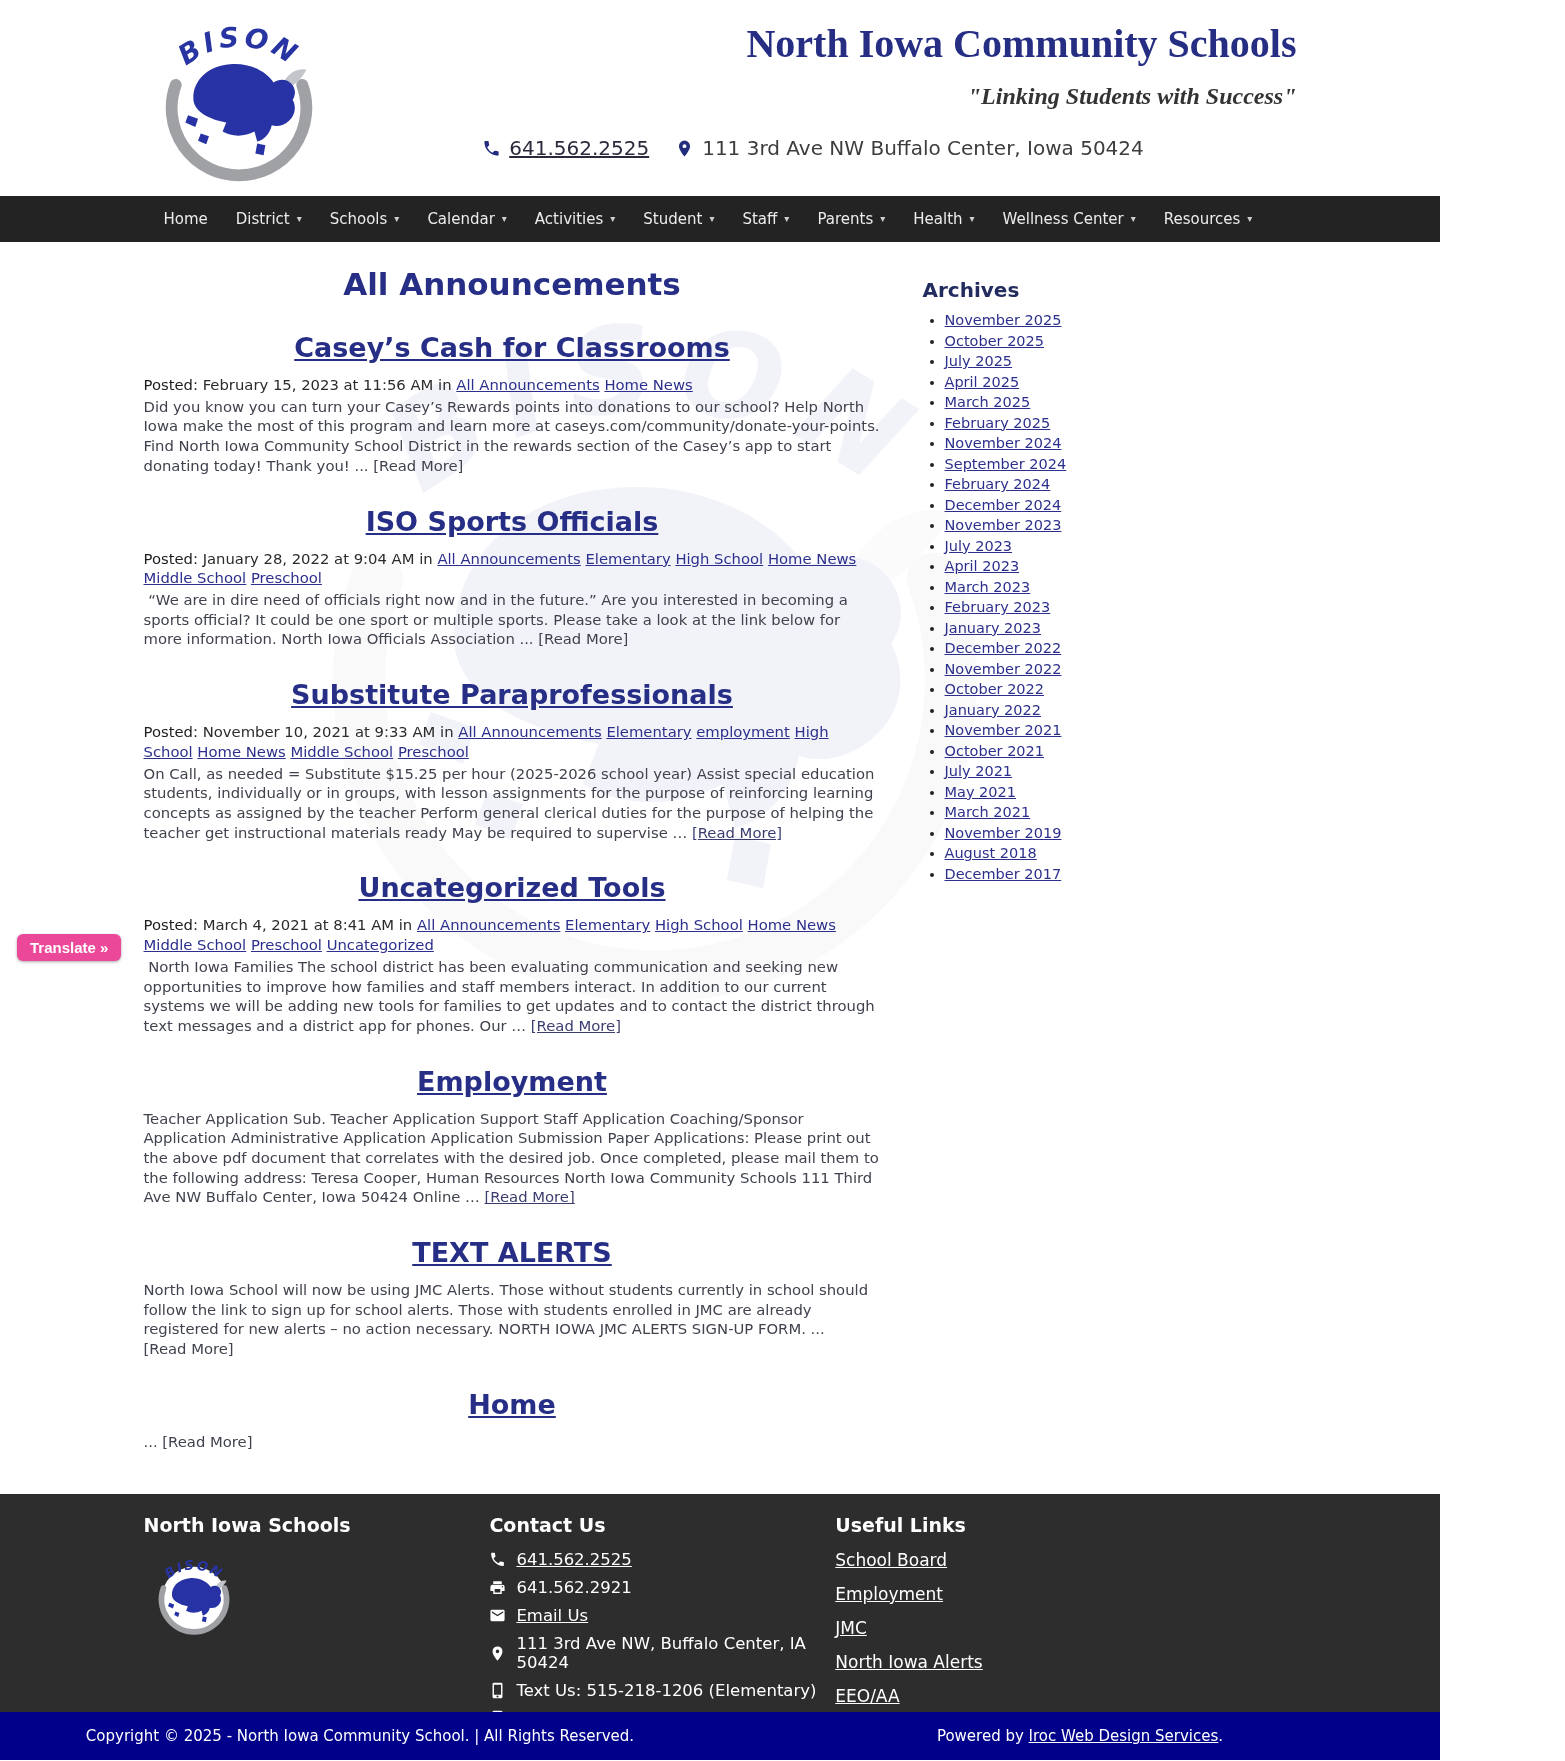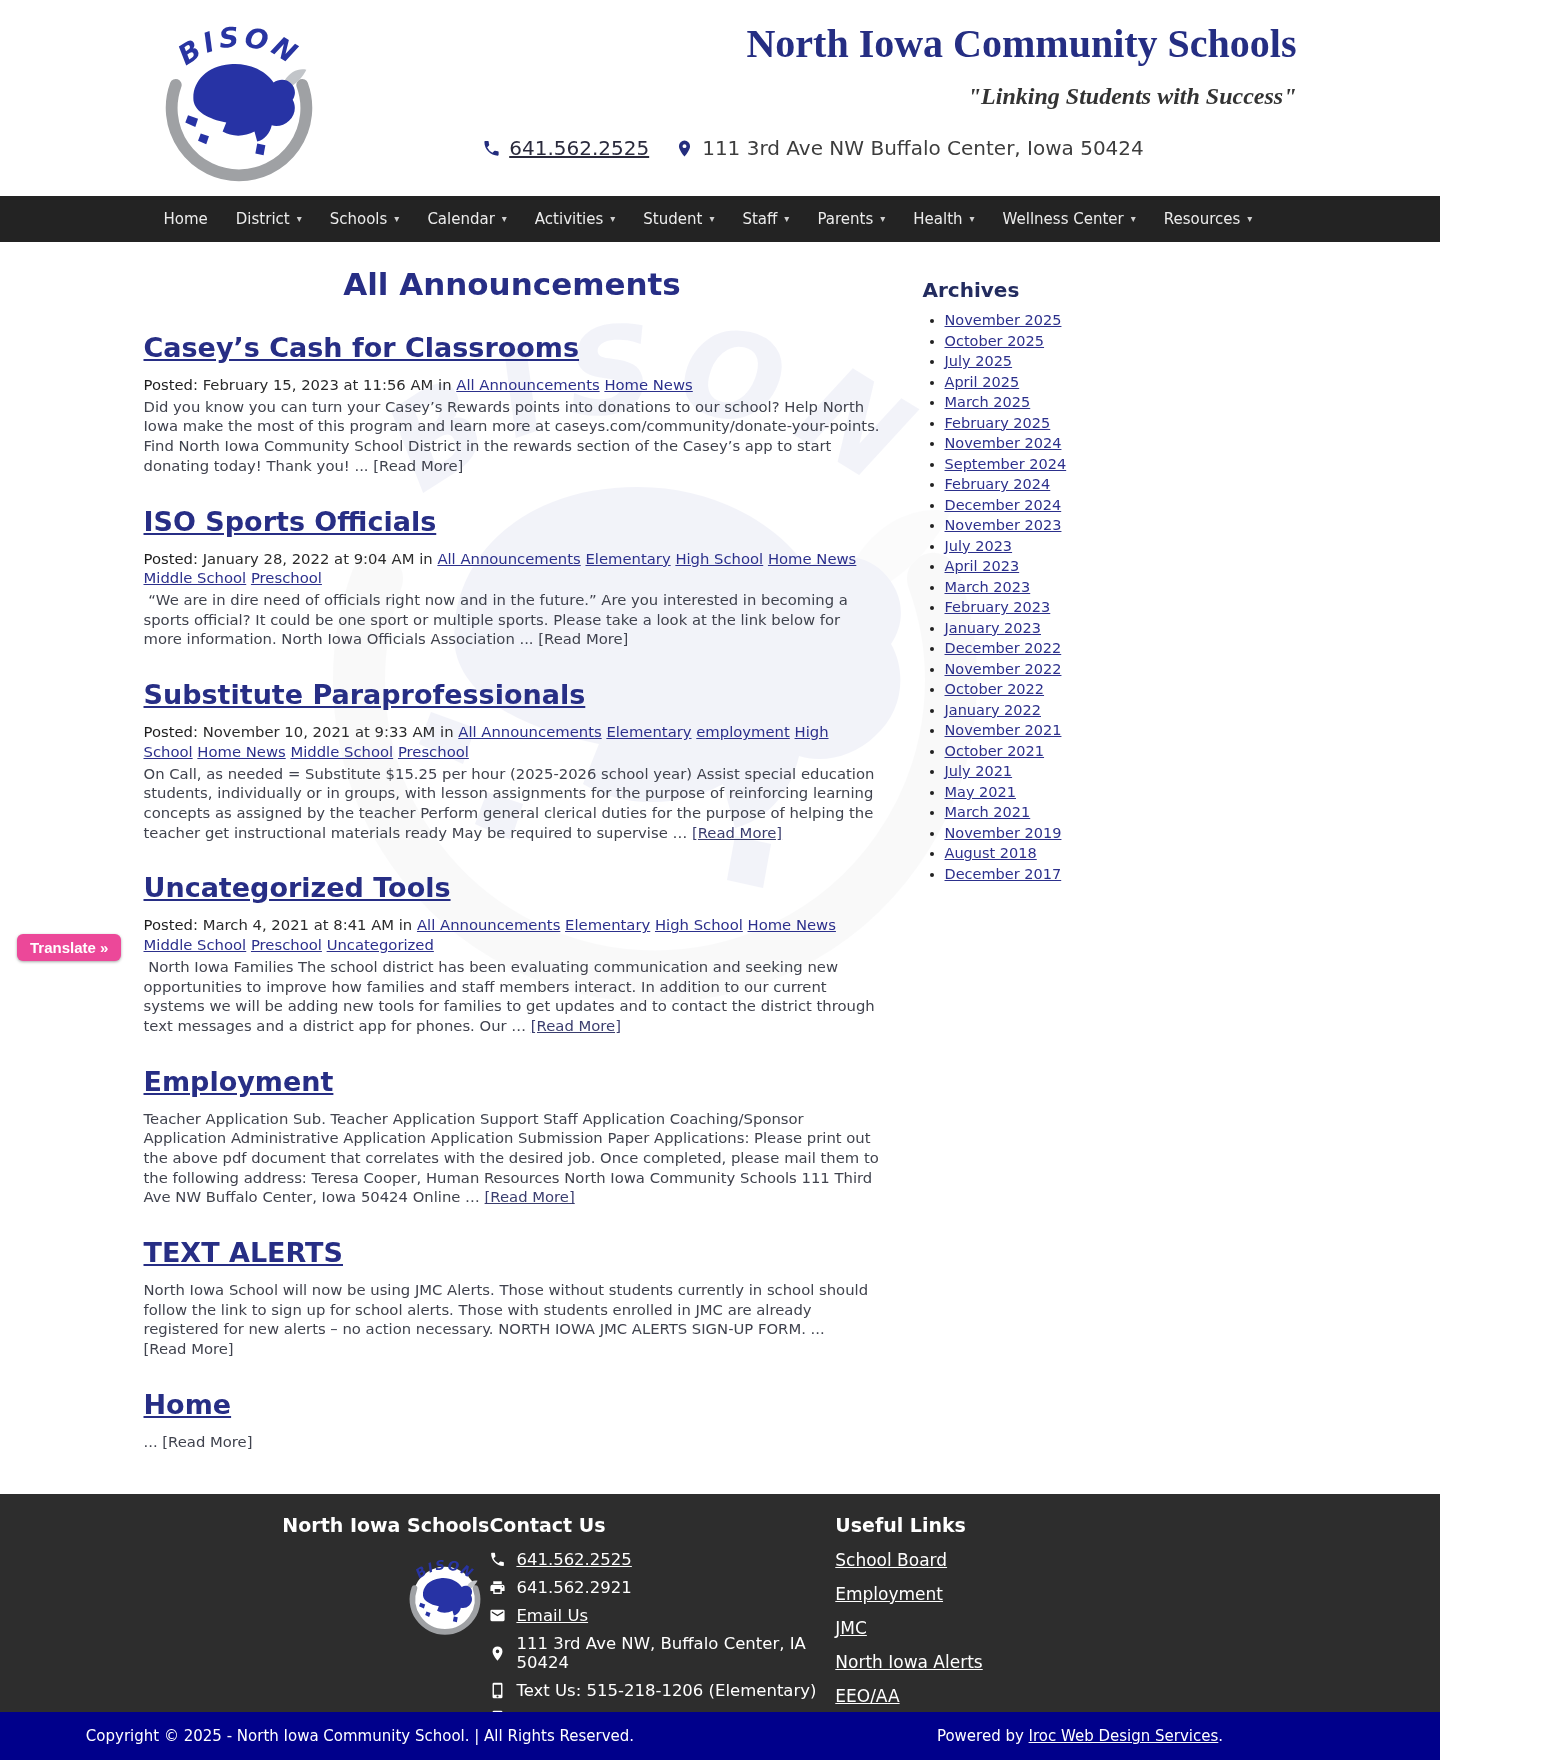--- a/index.html
+++ b/index.html
@@ -29,21 +29,21 @@
 
   
   .main-wrap{position:relative;overflow:hidden;min-height:1252px;}
   .watermark{position:absolute;left:255px;top:-10px;width:800px;height:800px;opacity:0.055;pointer-events:none;}
   .main-cols{display:flex;position:relative;padding-top:14px;}
   .content-col{width:737px;}
   .sidebar-col{width:286px;margin-left:42px;padding-top:10px;}
 
   .page-title{font-size:31px;font-weight:600;color:#272e85;text-align:center;margin:10px 0 16px;}
   .post{margin-bottom:22px;}
-  .post-title{margin:30px 0 12px;font-size:27px;font-weight:700;}
+  .post-title{text-align:center;margin:30px 0 12px;font-size:27px;font-weight:700;}
   .post-title a{color:#272e85;text-decoration:underline;cursor:pointer;}
   .post-meta{font-size:14.8px;line-height:1.34;color:#2b2b2b;margin:0 0 2px;}
   .post-meta .posted{color:#1d1d1d;font-weight:400;}
   .cat-link{color:#2c308c;text-decoration:underline;cursor:pointer;}
   .post-excerpt{font-size:14.8px;line-height:1.33;color:#40434e;margin:2px 0 0;}
   .read-more{white-space:nowrap;}
   a.read-more{color:#3a3d6e;text-decoration:underline;cursor:pointer;}
 
   .sidebar-title{font-size:20px;font-weight:700;color:#232c5f;margin:12px 0 10px;}
   .arch-list{margin:0;padding-left:22px;}
@@ -51,21 +51,21 @@
   .arch-item a{color:#2c308c;text-decoration:underline;cursor:pointer;}
 
   
   .translate-btn{position:absolute;left:17px;top:934px;background:#ec4899;color:#fff;
     font-size:15px;font-weight:700;padding:5px 13px;border:none;border-radius:6px;cursor:pointer;
     box-shadow:0 1px 3px rgba(0,0,0,.35);}
 
   
   .site-footer{background:#2d2d2d;color:#fff;height:218px;box-sizing:border-box;padding-top:20px;overflow:hidden;}
   .site-footer .container{display:flex;}
-  .f-col1{width:30%;text-align:right;}
+  .f-col1{width:30%;}
   .f-col2{width:30%;}
   .f-col3{width:40%;}
   .f-heading{font-size:19px;font-weight:700;margin:0 0 14px;color:#fff;}
   .logo-sm{width:88px;height:88px;margin-left:6px;}
   .c-row{display:flex;align-items:center;gap:10px;font-size:16.5px;margin:0 0 9px;}
   .c-icon{width:17px;height:17px;fill:#fff;flex:0 0 auto;}
   .c-text{color:#fff;}
   .c-text a, .c-link{color:#fff;text-decoration:underline;cursor:pointer;}
   .u-link{display:block;color:#fff;text-decoration:underline;font-size:17px;margin:0 0 14px;cursor:pointer;width:max-content;}
 

